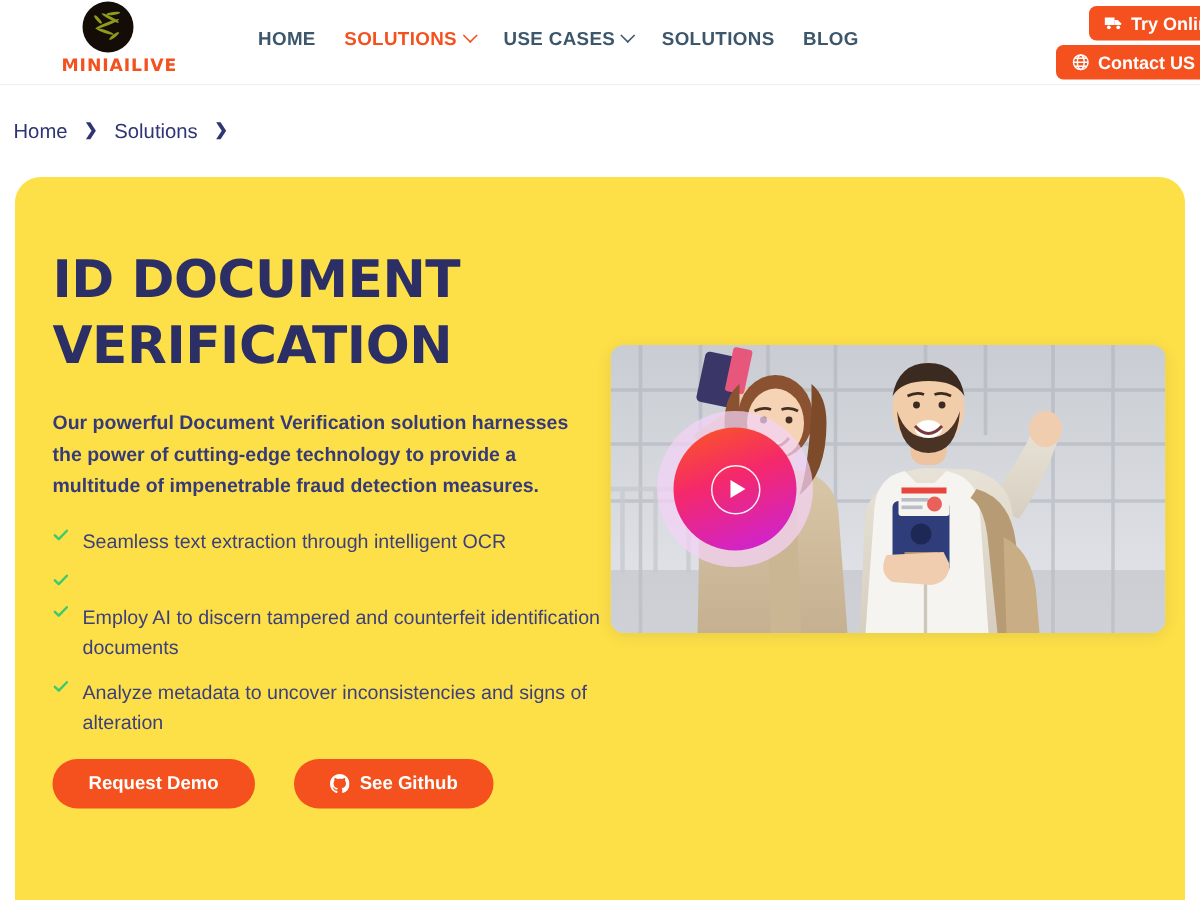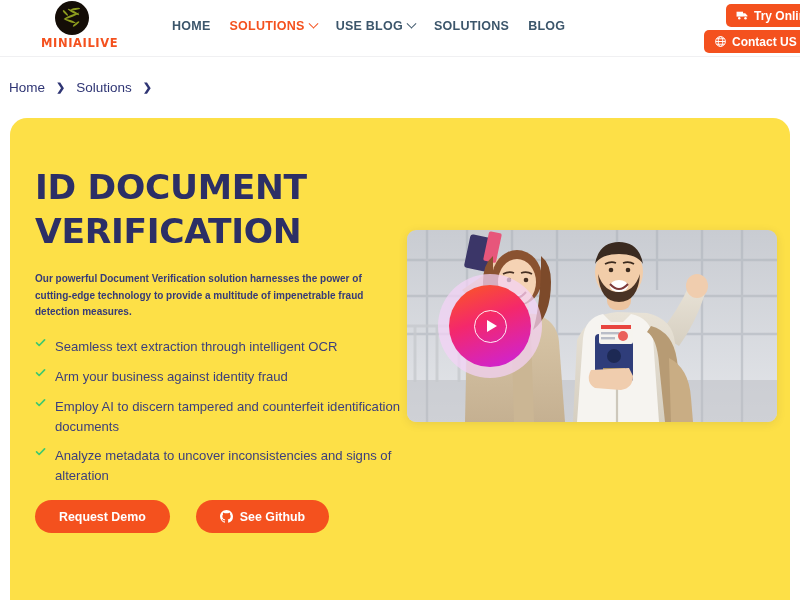--- a/index.html
+++ b/index.html
@@ -148,21 +148,21 @@
     font-size: 34.5px;
     line-height: 1.28;
     font-weight: 700;
     color: #2c2f66;
     letter-spacing: -0.3px;
     font-family: "DejaVu Sans", sans-serif;
   }
   .hero-desc {
     margin-top: 18px;
     width: 355px;
-    font-size: 10px;
+    font-size: 13px;
     line-height: 1.62;
     font-weight: 700;
     color: #363a78;
   }
   .feature-list {
     margin-top: 17px;
     list-style: none;
   }
   .feature-item {
     display: flex;
@@ -270,21 +270,21 @@
 
   <nav class="nav">
     <div class="nav-item">
       <span>HOME</span>
     </div>
     <div class="nav-item active">
       <span>SOLUTIONS</span>
       <i class="chev"></i>
     </div>
     <div class="nav-item">
-      <span>USE BLOG</span>
+      <span>USE CASES</span>
       <i class="chev"></i>
     </div>
     <div class="nav-item">
       <span>SOLUTIONS</span>
     </div>
     <div class="nav-item">
       <span>BLOG</span>
     </div>
   </nav>
 
@@ -326,21 +326,20 @@
       <li class="feature-item">
         <svg class="check" viewBox="0 0 14 14" fill="none" stroke="#3ec96f" stroke-width="2.1" stroke-linecap="round" stroke-linejoin="round">
             <path d="M2 7.5l3.3 3.3L12.2 3.6"></path>
           </svg>
         <span class="feature-text">Seamless text extraction through intelligent OCR</span>
       </li>
       <li class="feature-item">
         <svg class="check" viewBox="0 0 14 14" fill="none" stroke="#3ec96f" stroke-width="2.1" stroke-linecap="round" stroke-linejoin="round">
             <path d="M2 7.5l3.3 3.3L12.2 3.6"></path>
           </svg>
-        <span class="feature-text">Arm your business against identity fraud</span>
       </li>
       <li class="feature-item">
         <svg class="check" viewBox="0 0 14 14" fill="none" stroke="#3ec96f" stroke-width="2.1" stroke-linecap="round" stroke-linejoin="round">
             <path d="M2 7.5l3.3 3.3L12.2 3.6"></path>
           </svg>
         <span class="feature-text">Employ AI to discern tampered and counterfeit identification documents</span>
       </li>
       <li class="feature-item">
         <svg class="check" viewBox="0 0 14 14" fill="none" stroke="#3ec96f" stroke-width="2.1" stroke-linecap="round" stroke-linejoin="round">
             <path d="M2 7.5l3.3 3.3L12.2 3.6"></path>

